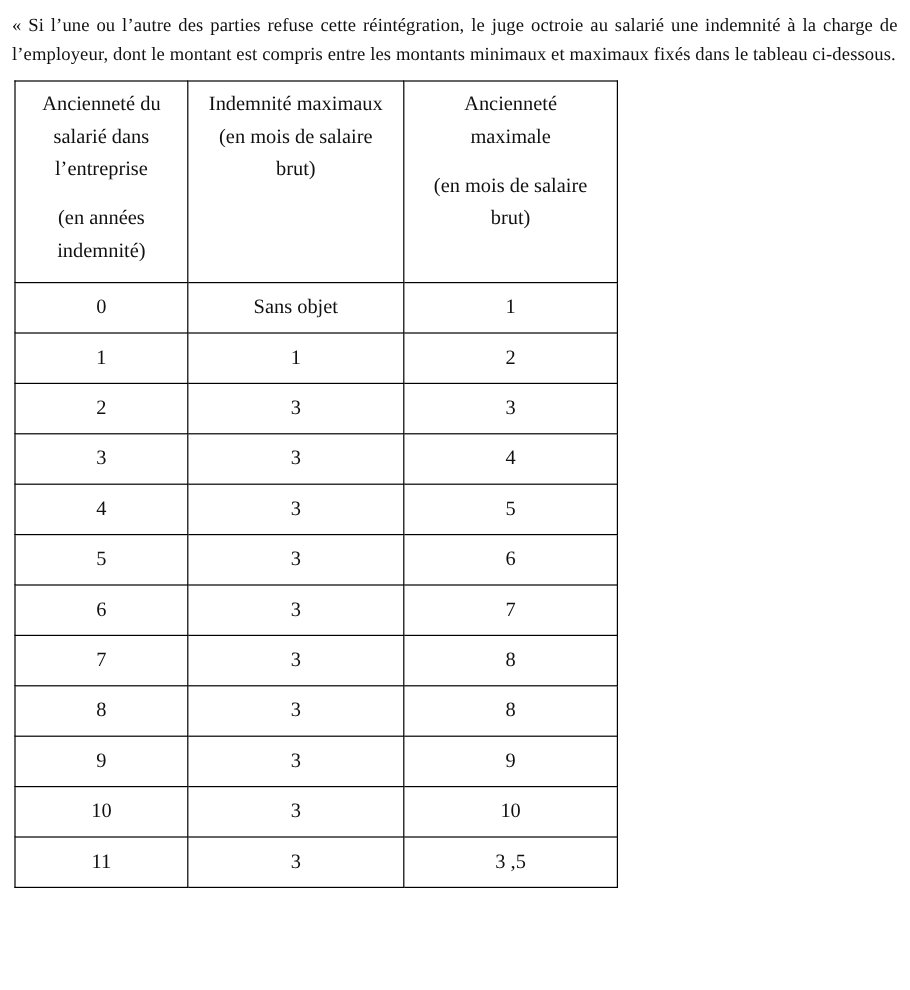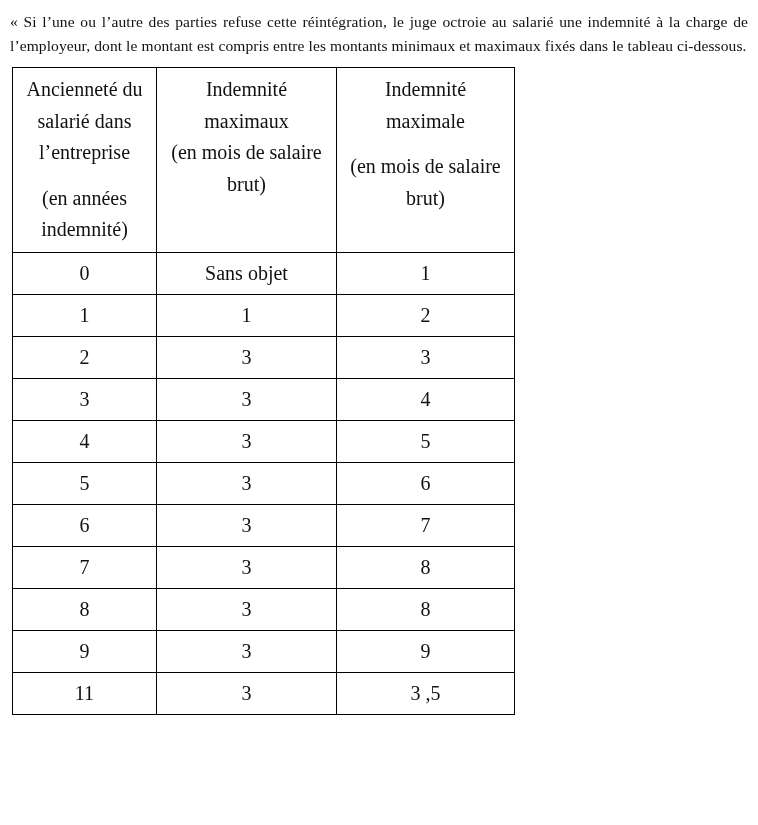--- a/index.html
+++ b/index.html
@@ -34,21 +34,21 @@
     width: 502px;
     margin-left: 4px;
     table-layout: fixed;
   }
   table.comp-table td,
   table.comp-table th {
     border: 1px solid #000000;
     text-align: center;
     vertical-align: top;
     font-weight: normal;
-    font-size: 20px;
+    font-size: 17px;
     line-height: 1.58;
     padding: 4px 6px 6px 6px;
     box-sizing: border-box;
   }
   table.comp-table thead th {
     height: 168px;
     vertical-align: top;
     padding-top: 6px;
   }
   table.comp-table thead th.col-a { width: 144px; }
@@ -79,21 +79,21 @@
           <span class="hdr-gap"></span>
           <span class="hdr-block">(en années</span>
           <span class="hdr-block">indemnité)</span>
         </th>
         <th class="col-b">
           <span class="hdr-block">Indemnité maximaux</span>
           <span class="hdr-block">(en mois de salaire</span>
           <span class="hdr-block">brut)</span>
         </th>
         <th class="col-c">
-          <span class="hdr-block">Indemnité</span>
+          <span class="hdr-block">Ancienneté</span>
           <span class="hdr-block">maximale</span>
           <span class="hdr-gap"></span>
           <span class="hdr-block">(en mois de salaire</span>
           <span class="hdr-block">brut)</span>
         </th>
       </tr>
     </thead>
     <tbody>
       <tr>
         <td>0</td>
@@ -139,20 +139,25 @@
         <td>8</td>
         <td>3</td>
         <td>8</td>
       </tr>
       <tr>
         <td>9</td>
         <td>3</td>
         <td>9</td>
       </tr>
       <tr>
+        <td>10</td>
+        <td>3</td>
+        <td>10</td>
+      </tr>
+      <tr>
         <td>11</td>
         <td>3</td>
         <td>3 ,5</td>
       </tr>
     </tbody>
   </table>
 
 </div>
 
 </body></html>

